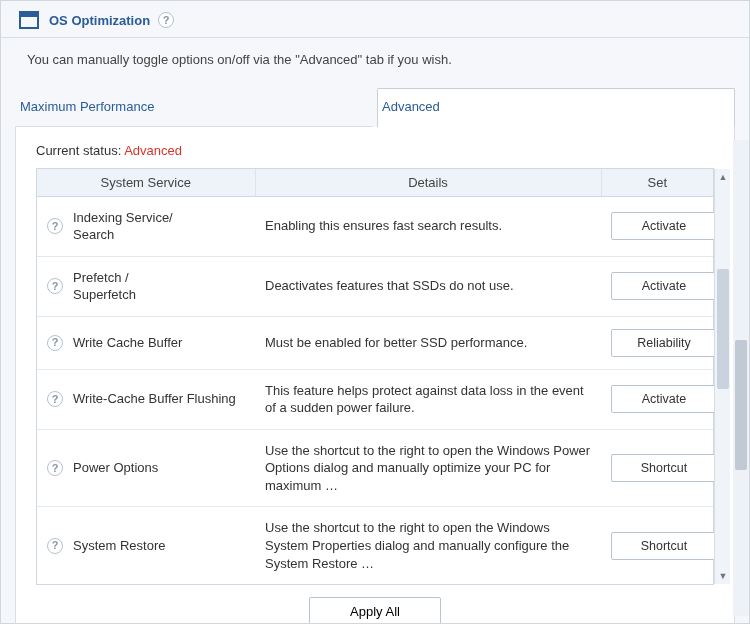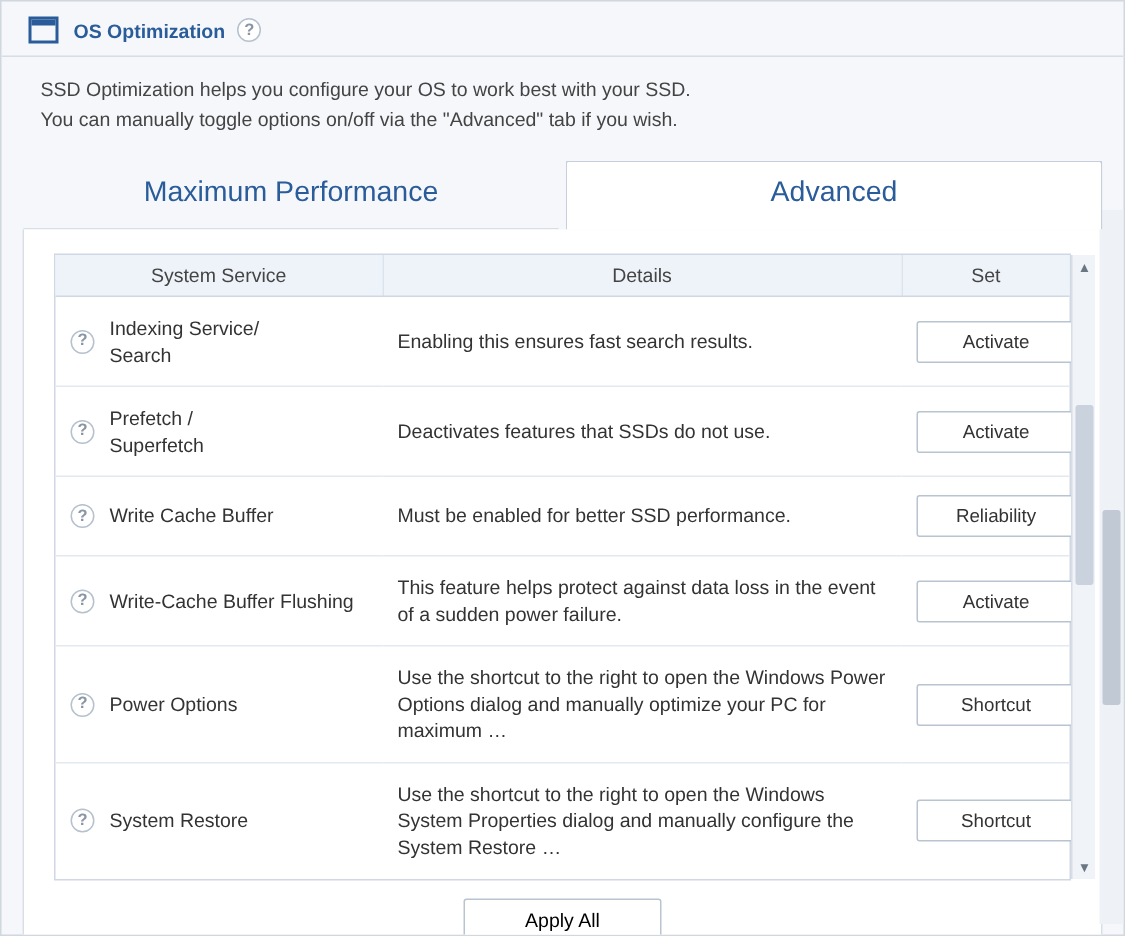--- a/index.html
+++ b/index.html
@@ -56,28 +56,28 @@
     padding: 12px 26px 18px 26px;
     color: #444;
     line-height: 1.5;
   }
   .tabs {
     display: flex;
     padding: 0 14px;
   }
   .tab {
     flex: 1;
-    text-align: center;
+    text-align: left;
     padding: 10px 4px 12px 4px;
     border: 1px solid #d8dee6;
     border-bottom: none;
     background: #fafcfe;
     color: #2a5c9a;
     cursor: pointer;
-    font-size: 19px;
+    font-size: 13px;
     margin-right: 4px;
     border-radius: 2px 2px 0 0;
   }
   .tab:last-child { margin-right: 0; }
   .tab.active {
     background: #fff;
     border-color: #c6cfda;
     color: #2a5c9a;
     font-weight: 400;
     position: relative;
@@ -203,31 +203,33 @@
 </head>
 <body>
 
 <div class="header">
   <span class="win-icon"></span>
   <h1>OS Optimization</h1>
   <span class="help-circ">?</span>
 </div>
 
 <div class="intro">
-  <div>SSD Optimization helps you configure your OS to work best with your SSD.</div>
   <div>You can manually toggle options on/off via the "Advanced" tab if you wish.</div>
 </div>
 
 <div class="tabs">
   <div class="tab">Maximum Performance</div>
   <div class="tab active">Advanced</div>
 </div>
 
 <div class="panel">
 
+  <div class="status-line">
+    <span>Current status: </span><span class="status-val">Advanced</span>
+  </div>
 
   <div class="grid-wrap">
     <table>
       <colgroup>
           <col class="c-svc">
           <col class="c-det">
           <col class="c-set">
         </colgroup>
       <thead>
         <tr>

